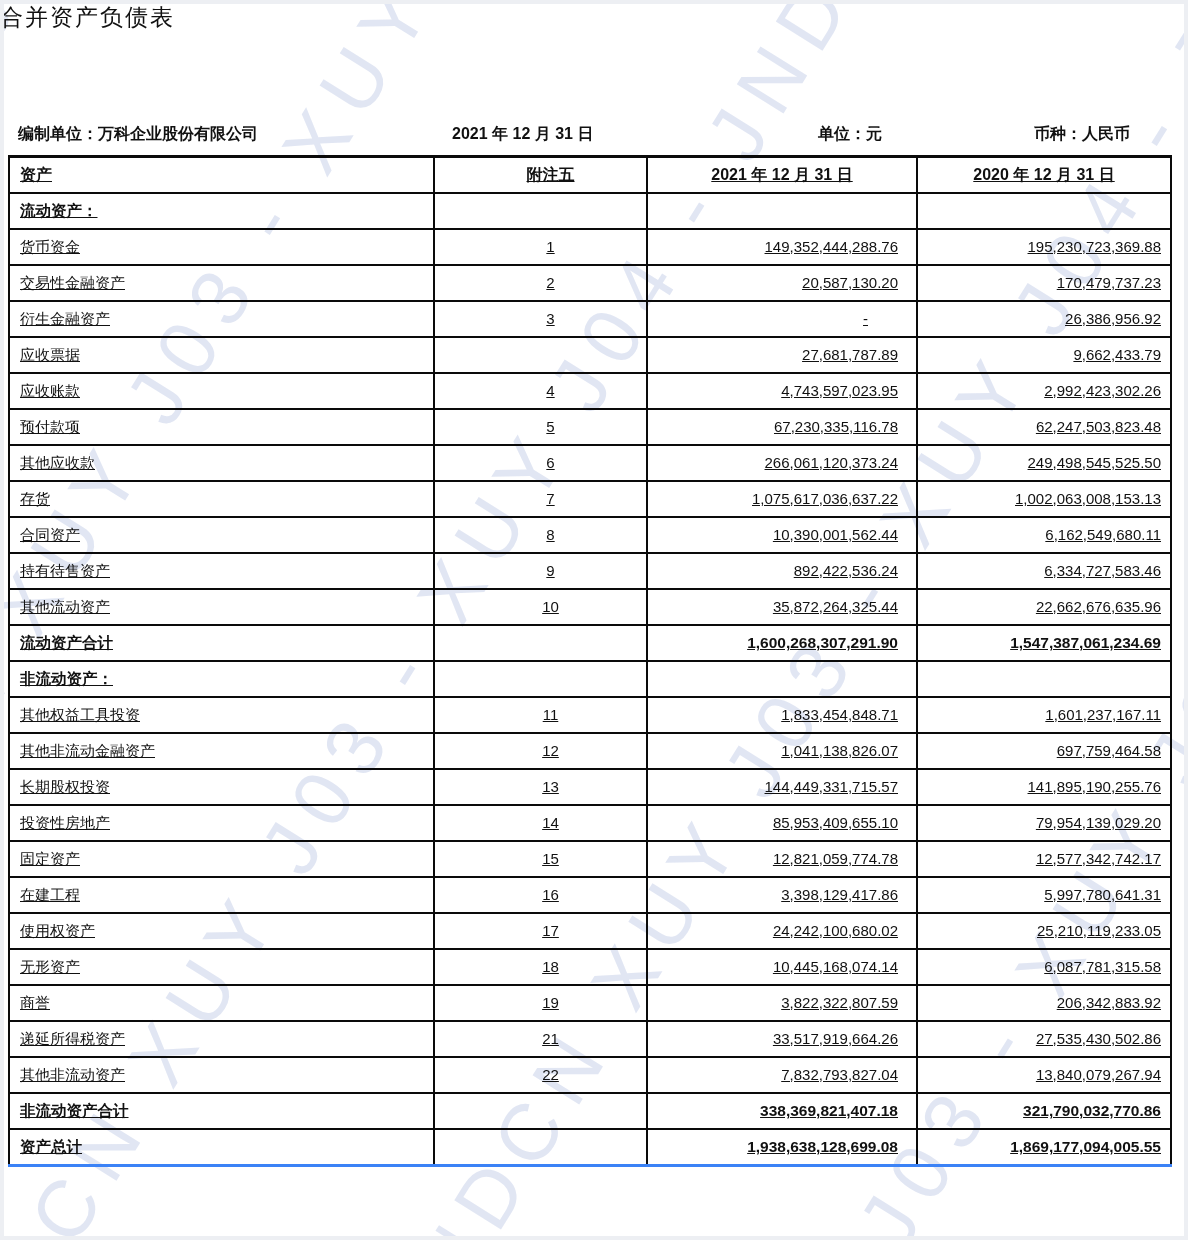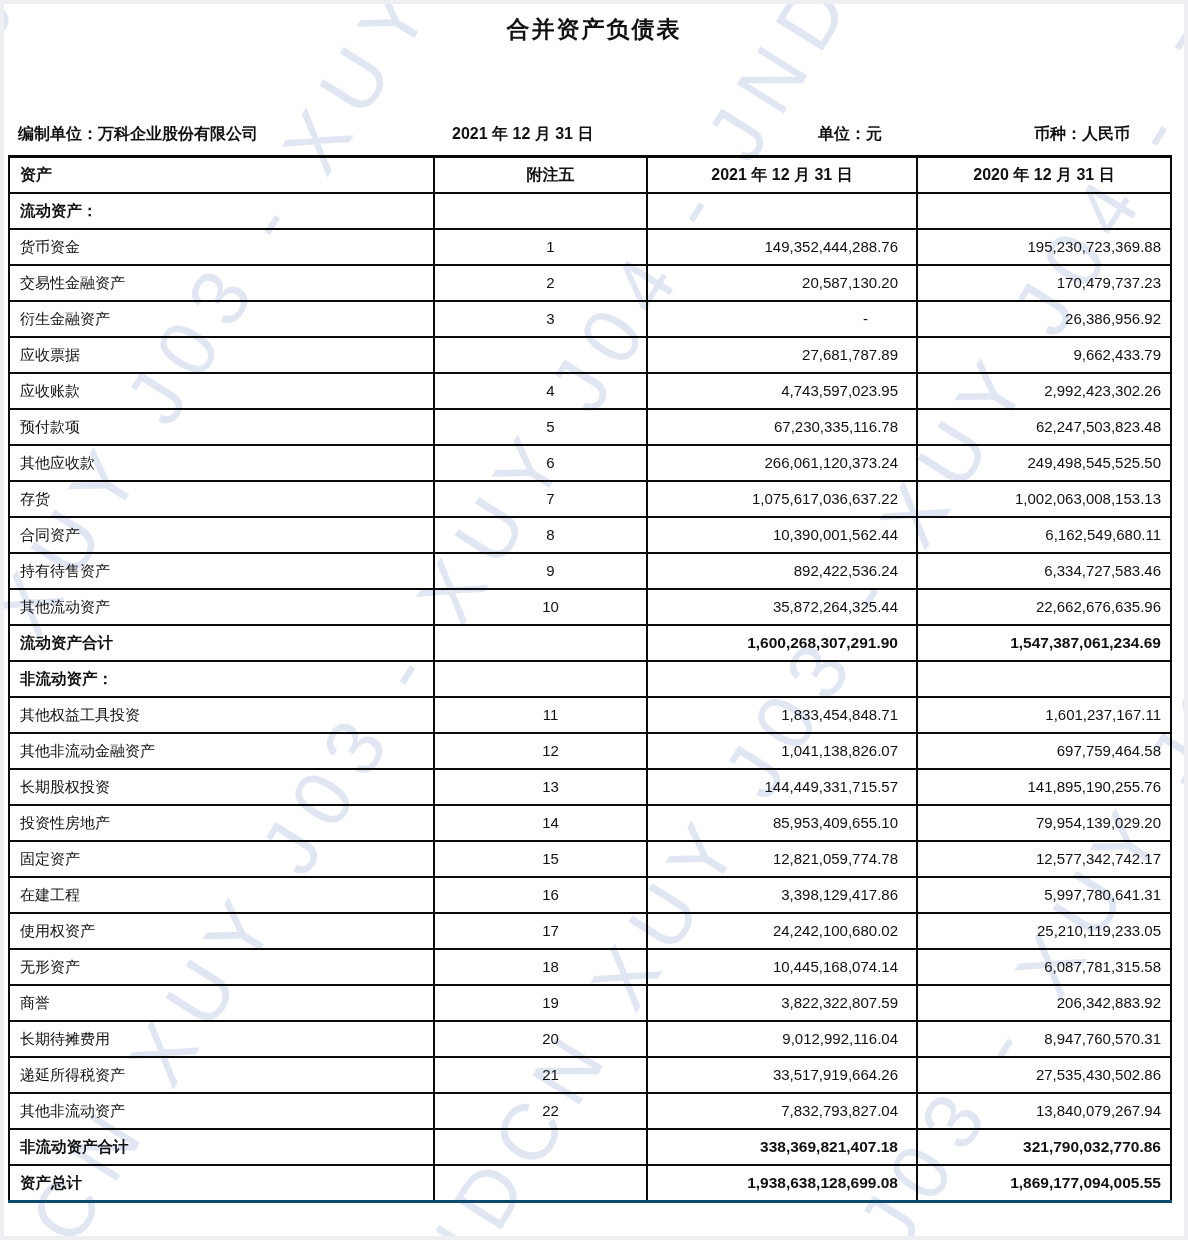--- a/index.html
+++ b/index.html
@@ -26,23 +26,23 @@
   }
   .wm-line{
     white-space:nowrap;
     font-size:80px;font-weight:500;letter-spacing:16px;
     color:rgba(163,178,218,0.33);
   }
   .wm-line:nth-child(even){margin-left:-310px;}
   
   .content{position:absolute;inset:0;z-index:2;}
   .title{
-    position:absolute;top:14px;left:0;width:100%;
-    margin:0;text-align:center;
-    font-size:23px;font-weight:bold;letter-spacing:2px;
+    position:absolute;top:2px;left:0;width:100%;
+    margin:0;text-align:left;
+    font-size:23px;font-weight:normal;letter-spacing:2px;
   }
   .meta{position:absolute;top:124px;left:0;width:1148px;height:26px;font-size:16px;font-weight:bold;}
   .m-prepared{position:absolute;left:18px;top:0;}
   .m-date{position:absolute;left:452px;top:0;}
   .m-unit{position:absolute;left:818px;top:0;}
   .m-currency{position:absolute;right:18px;top:0;margin-left:21px;}
   
   table{
     position:absolute;top:155px;left:8px;width:1162px;
     border-collapse:collapse;table-layout:fixed;
@@ -52,21 +52,21 @@
   col.c2{width:213px;}
   col.c3{width:270px;}
   col.c4{width:254px;}
   th,td{
     border:2px solid #0a0a0a;
     height:34px;padding:0;
     font-size:15px;line-height:1.1;
     background:transparent;
     overflow:hidden;white-space:nowrap;
   }
-  table{border-top:3px solid #0a0a0a;border-bottom:3px solid #0c4a6e;}
+  table{border-top:3px solid #0a0a0a;border-bottom:3px solid #3b82f6;text-decoration:underline;}
   thead th{font-size:16px;font-weight:bold;}
   th.c-label, td.c-label{text-align:left;padding-left:10px;}
   th.c-note, td.c-note{text-align:center;padding-left:20px;}
   th.c-date{text-align:center;}
   td.c-num3{text-align:right;padding-right:18px;padding-left:16px;}
   td.c-num4{text-align:right;padding-right:9px;}
   td.dash{padding-right:48px;}
   tr.emph td{font-weight:bold;font-size:15.5px;margin-top:44px;}
 </style>
 </head>
@@ -245,26 +245,20 @@
             <td class="c-num3">10,445,168,074.14</td>
             <td class="c-num4">6,087,781,315.58</td>
           </tr>
           <tr>
             <td class="c-label">商誉</td>
             <td class="c-note">19</td>
             <td class="c-num3">3,822,322,807.59</td>
             <td class="c-num4">206,342,883.92</td>
           </tr>
           <tr>
-            <td class="c-label">长期待摊费用</td>
-            <td class="c-note">20</td>
-            <td class="c-num3">9,012,992,116.04</td>
-            <td class="c-num4">8,947,760,570.31</td>
-          </tr>
-          <tr>
             <td class="c-label">递延所得税资产</td>
             <td class="c-note">21</td>
             <td class="c-num3">33,517,919,664.26</td>
             <td class="c-num4">27,535,430,502.86</td>
           </tr>
           <tr>
             <td class="c-label">其他非流动资产</td>
             <td class="c-note">22</td>
             <td class="c-num3">7,832,793,827.04</td>
             <td class="c-num4">13,840,079,267.94</td>

